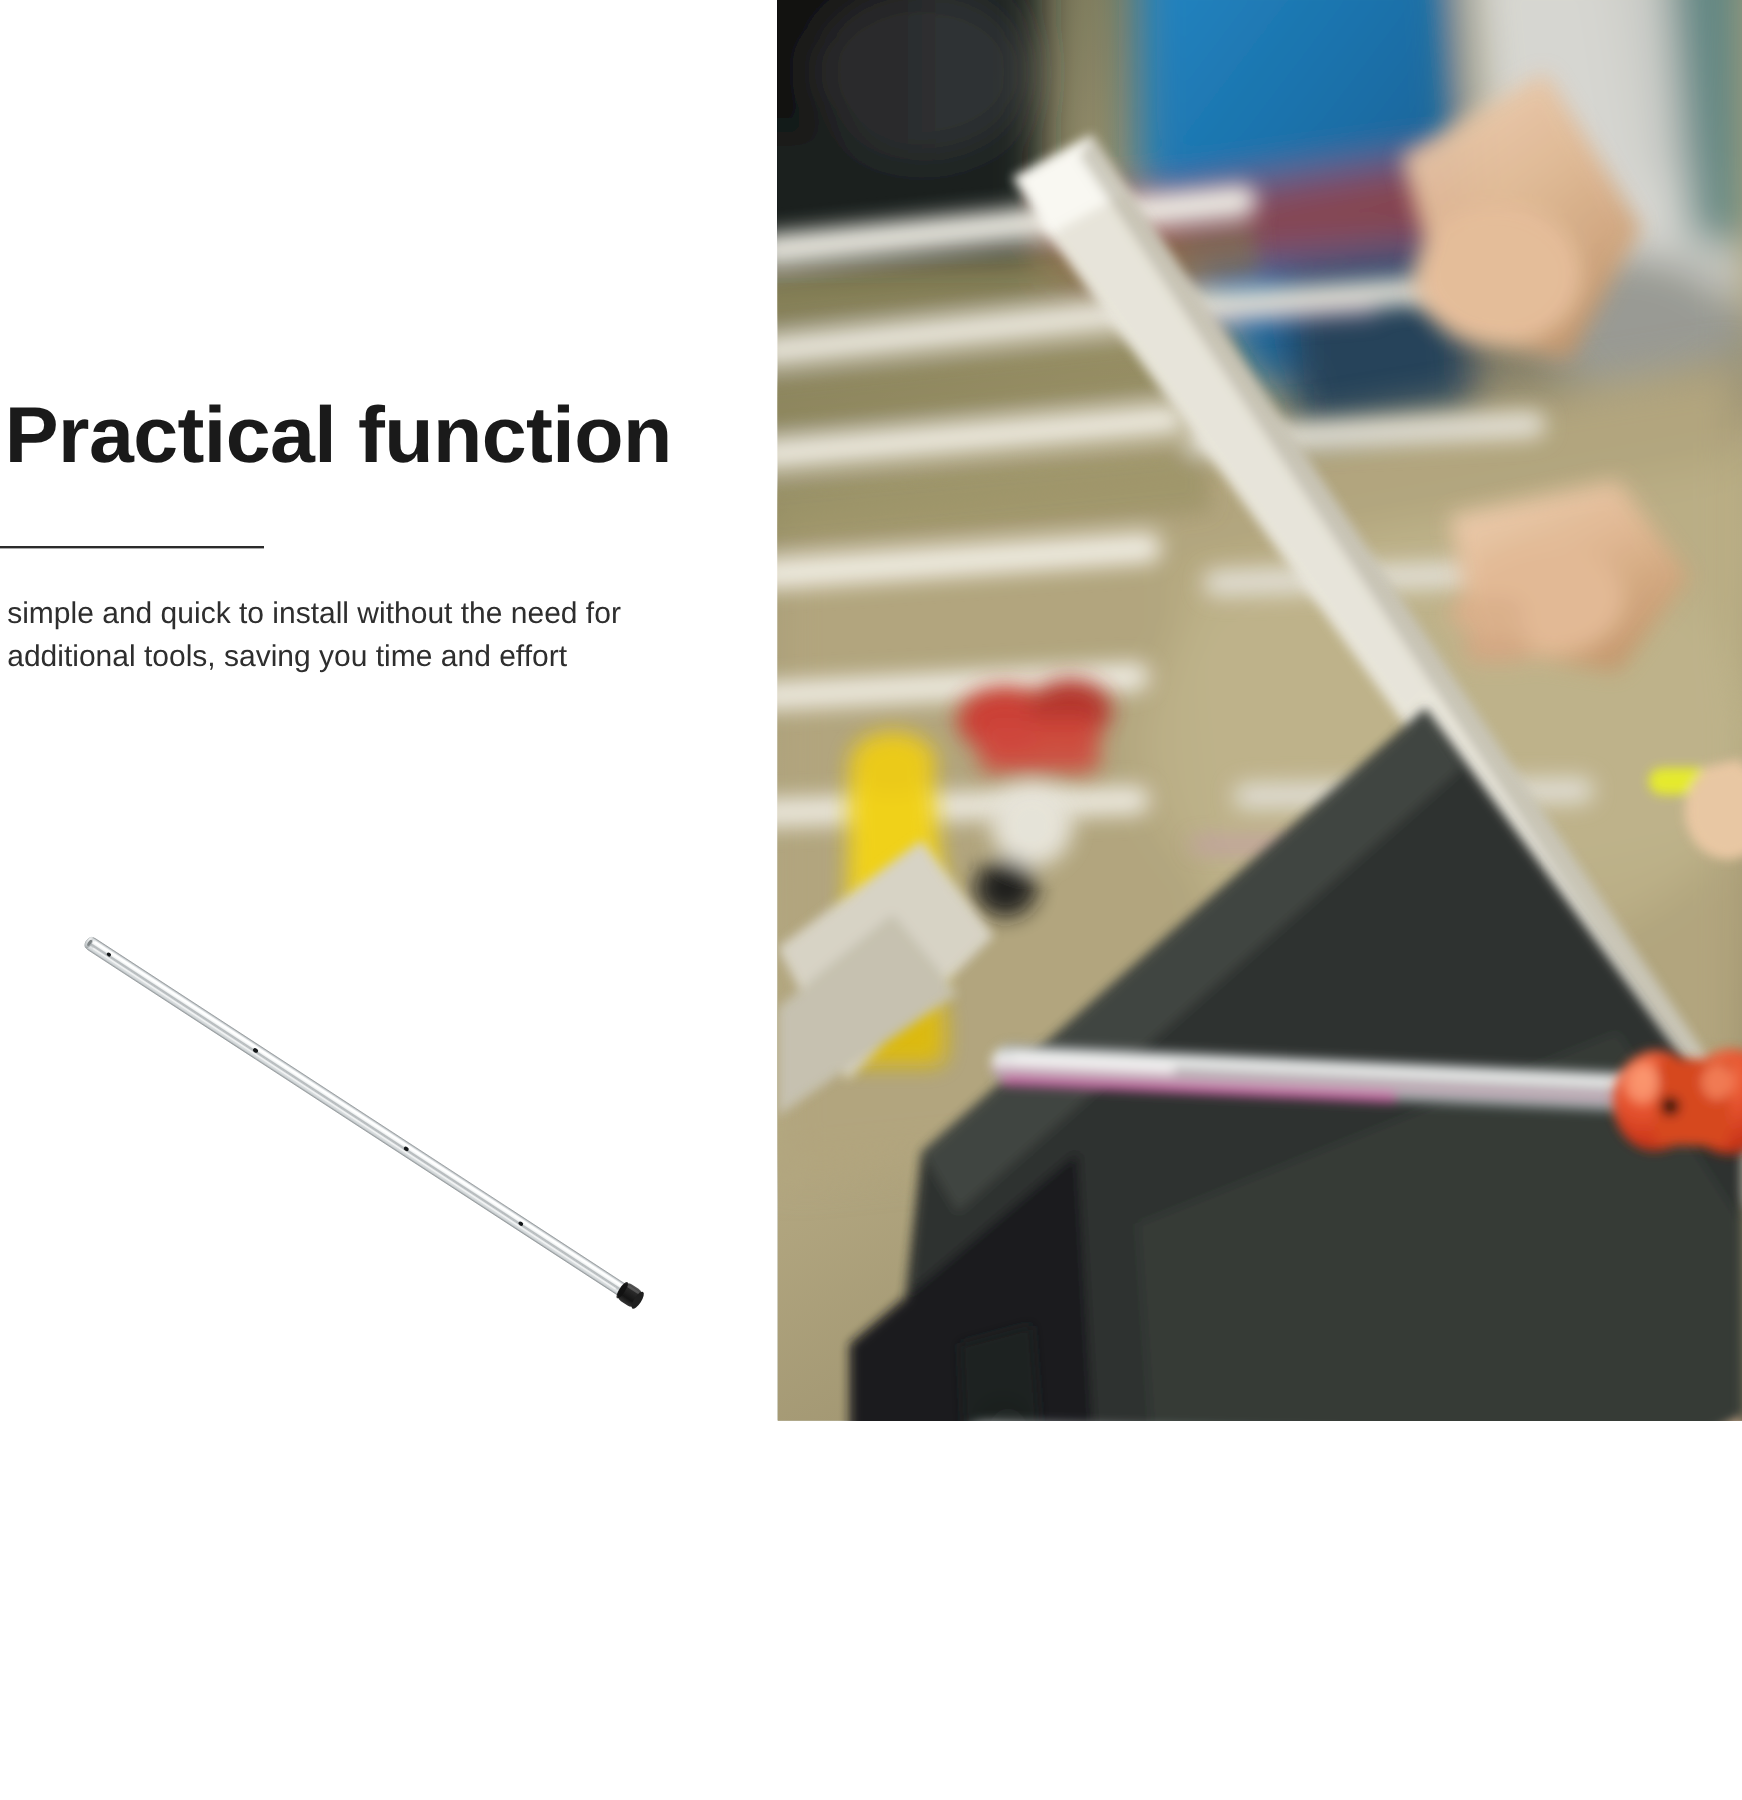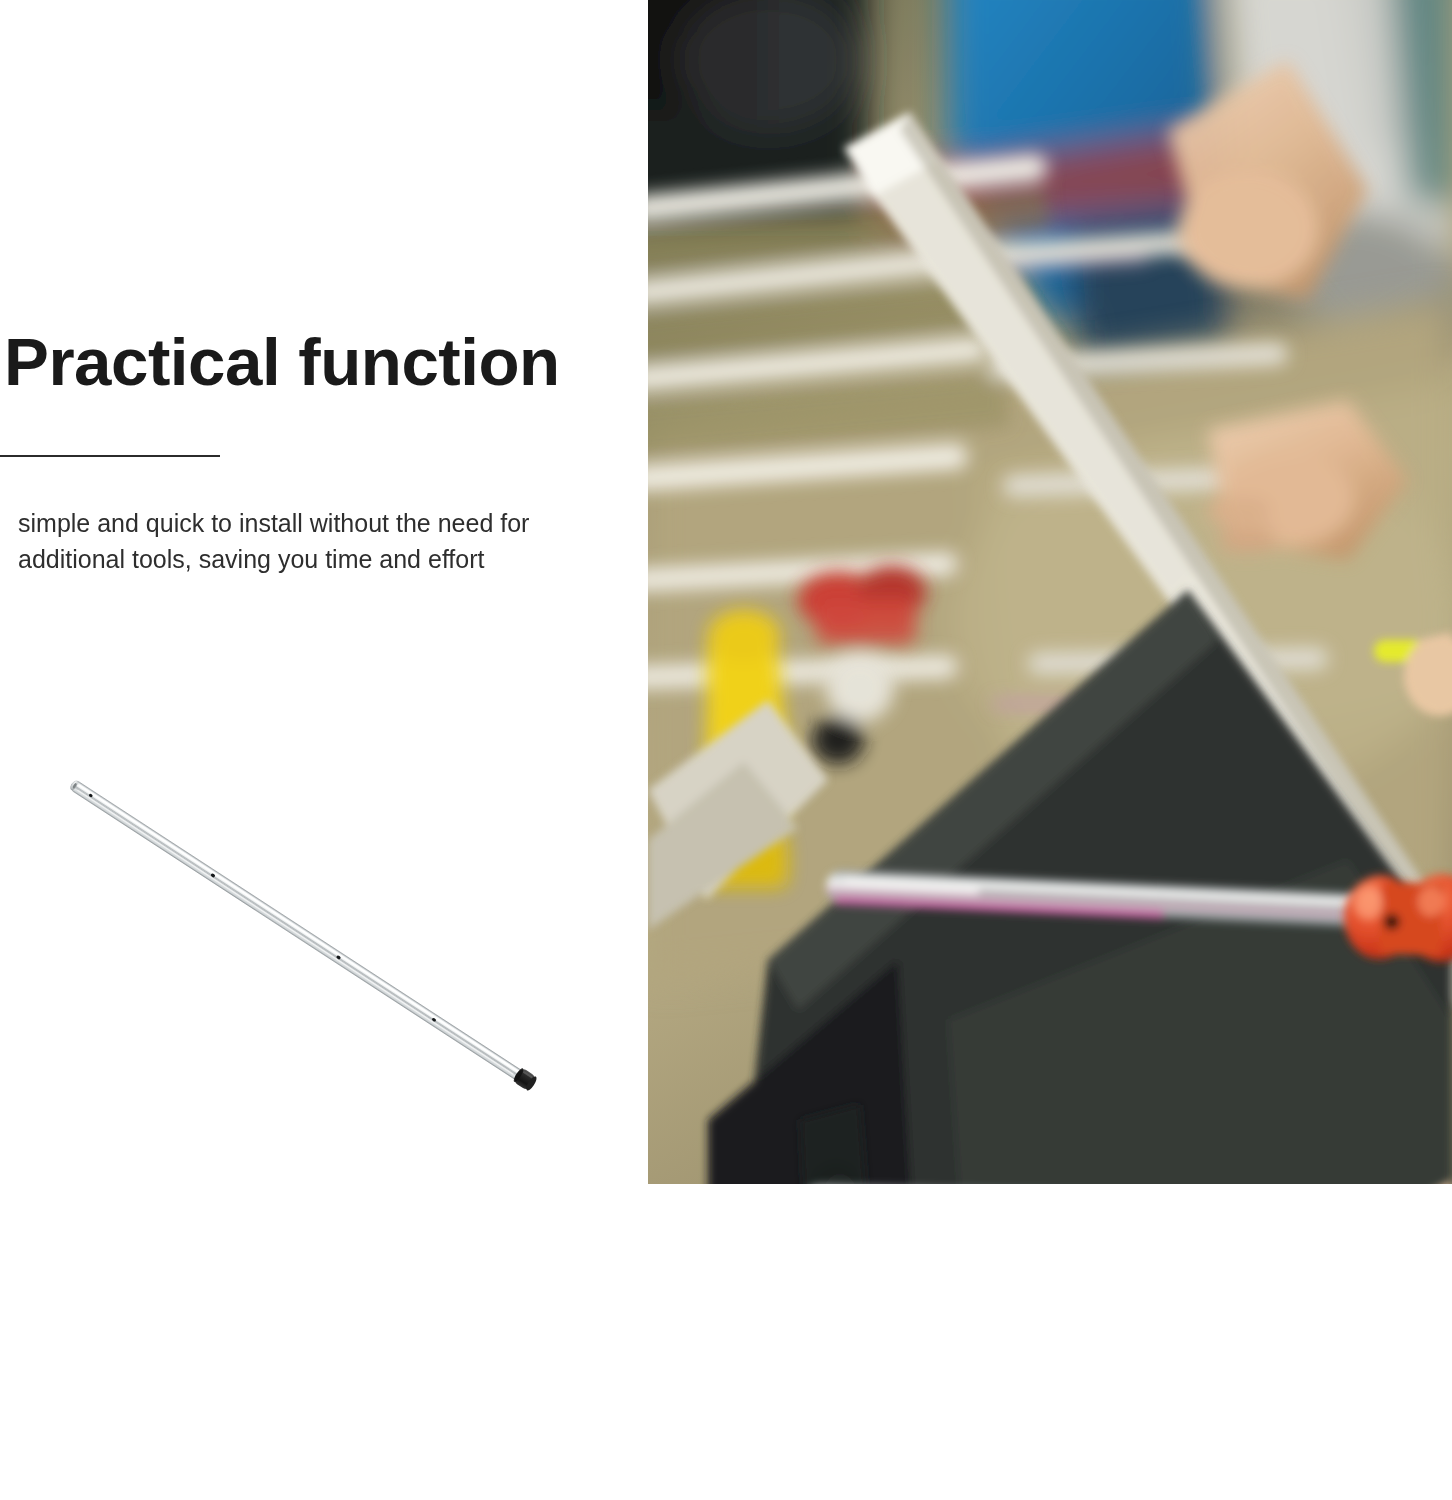--- a/index.html
+++ b/index.html
@@ -54,21 +54,21 @@
     width: 220px;
     height: 2px;
     background: #2b2b2b;
   }
 
   .subtext {
     position: absolute;
     left: 6px;
     top: 494px;
     width: 540px;
-    margin: 12px;
+    margin: 0;
     font-family: "Liberation Sans", sans-serif;
     font-weight: 400;
     font-size: 25px;
     line-height: 1.42;
     color: #2e2e2e;
   }
 
   
   .product-photo {
     position: absolute;

